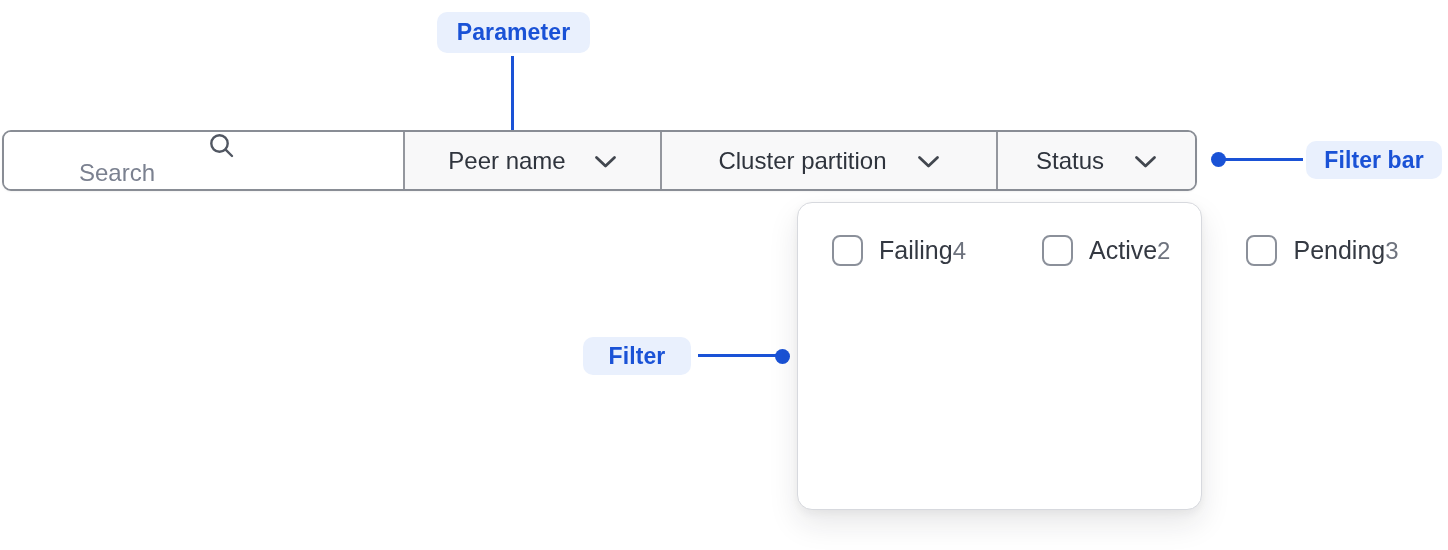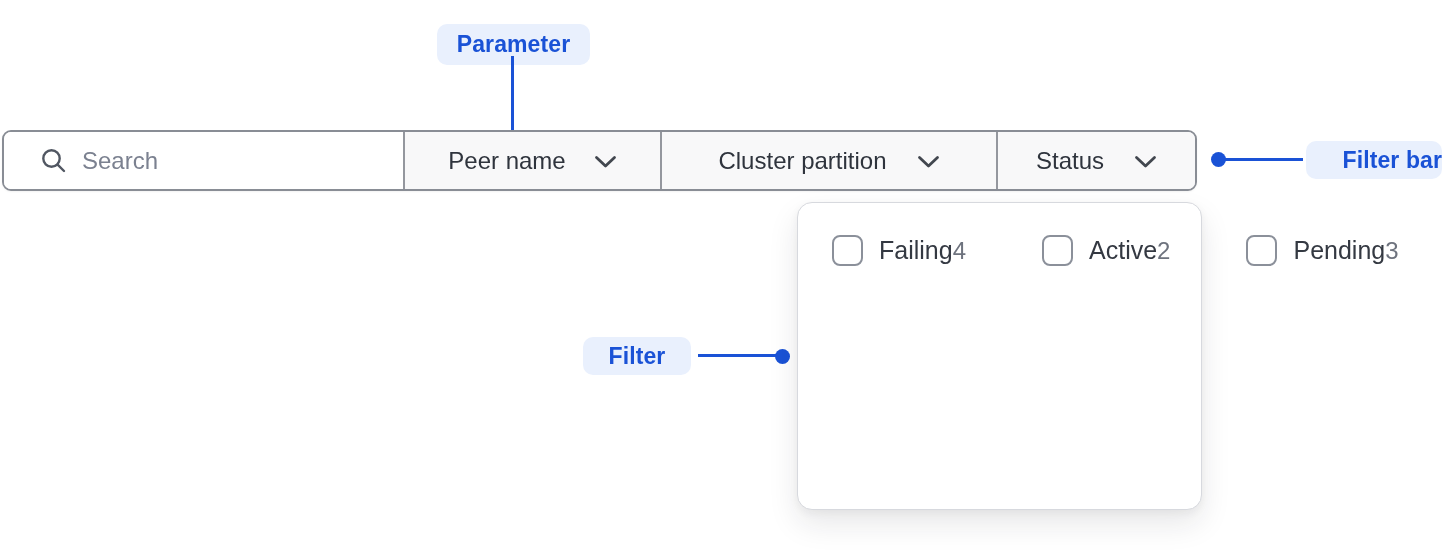--- a/index.html
+++ b/index.html
@@ -12,22 +12,22 @@
     background: #e9f0fd;
     color: #1a52d6;
     font-size: 23px;
     font-weight: 600;
     border-radius: 10px;
     display: flex;
     align-items: center;
     justify-content: center;
     letter-spacing: 0.1px;
   }
-  .badge-parameter { left: 437px; top: 24px; width: 153px; height: 41px; }
-  .badge-filterbar { left: 1306px; top: 141px; width: 136px; height: 38px; justify-content: flex-end; }
+  .badge-parameter { left: 437px; top: 12px; width: 153px; height: 41px; }
+  .badge-filterbar { left: 1306px; top: 141px; width: 136px; height: 38px; }
   .badge-values    { left: 583px;  top: 337px; width: 108px; height: 38px; }
 
   .callout-line { position: absolute; background: #1a52d6; }
   .line-parameter { left: 511px; top: 56px; width: 3px; height: 82px; }
   .line-filterbar { left: 1219px; top: 158px; width: 84px; height: 3px; }
   .line-values    { left: 698px;  top: 354px; width: 80px; height: 3px; }
 
   .callout-dot { position: absolute; width: 15px; height: 15px; border-radius: 50%; background: #1a52d6; }
   .dot-parameter { left: 506px;  top: 135px; }
   .dot-filterbar { left: 1211px; top: 152px; }
@@ -44,20 +44,21 @@
     display: flex;
     overflow: hidden;
     box-shadow: 0 1px 2px rgba(20,22,26,0.05);
   }
   .search-section {
     width: 399px;
     display: flex;
     align-items: center;
     padding-left: 36px;
     background: #ffffff;
+    flex-direction: column;
   }
   .search-icon { flex: none; display: flex; align-items: center; }
   .search-input {
     border: none; outline: none;
     font-family: "Liberation Sans", "DejaVu Sans", sans-serif;
     font-size: 24px;
     color: #343942;
     margin-left: 15px;
     width: 300px;
     background: transparent;

